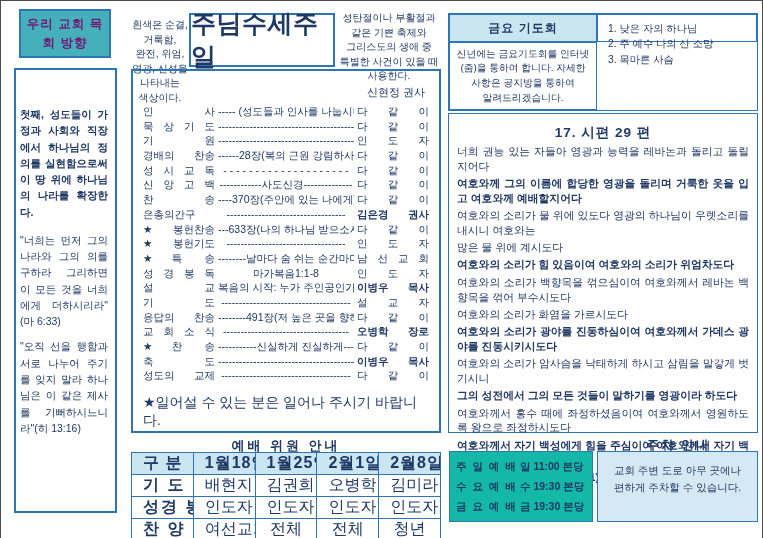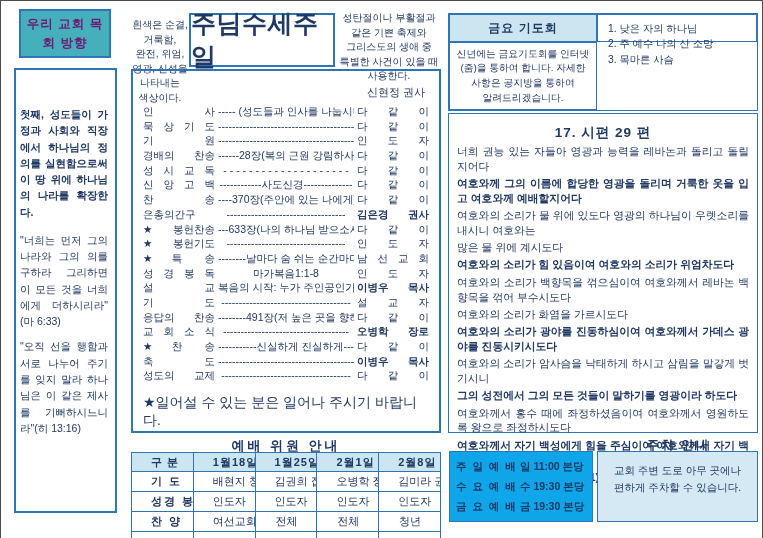--- a/index.html
+++ b/index.html
@@ -33,22 +33,22 @@
   .ol-row{display:flex;align-items:baseline;height:14.7px;font-size:10.5px;white-space:nowrap;}
   .ol-label{width:72px;flex:none;text-align-last:justify;}
   .ol-mid{flex:1;text-align:center;overflow:hidden;margin:0 3px;}
   .ol-who{width:72px;flex:none;text-align-last:justify;}
   .ol-who.bold{font-weight:bold;}
   .c-footnote{font-size:14px;margin-top:10px;}
   .committee-title{position:absolute;left:130px;top:436px;width:310px;text-align:center;
     font-size:13px;font-weight:bold;letter-spacing:3px;}
   .committee{position:absolute;left:130px;top:451px;width:310px;height:87px;overflow:hidden;}
   .committee table{width:100%;border-collapse:collapse;table-layout:fixed;}
-  .committee th,.committee td{border:1.5px solid #2e75b6;text-align:right;font-size:11px;
-    height:19px;padding:0 19px;overflow:hidden;white-space:nowrap;}
+  .committee th,.committee td{border:1.5px solid #2e75b6;text-align:center;font-size:16px;
+    height:19px;padding:0 11px;overflow:hidden;white-space:nowrap;}
   .committee th{background:#cbe5f1;font-weight:bold;letter-spacing:1px;height:18px;}
   .committee td.lbl{font-weight:bold;letter-spacing:2px;}
   .committee tr.stub td{height:14px;border-bottom:none;}
   
   .r-top{position:absolute;left:447px;top:12px;width:310px;height:98px;
     border:1.5px solid #2e75b6;box-sizing:border-box;display:grid;
     grid-template-columns:148px 1fr;grid-template-rows:28px 1fr;}
   .r-top .cell{border:1px solid #2e75b6;box-sizing:border-box;}
   .r-hd{background:#cbe5f1;display:flex;align-items:center;justify-content:center;
     font-weight:bold;font-size:12px;letter-spacing:1px;}
@@ -57,21 +57,21 @@
     font-size:9.8px;line-height:1.5;padding:3px 6px;word-break:keep-all;}
   .r-psalm{position:absolute;left:447px;top:112px;width:310px;height:320px;
     border:1.5px solid #2e75b6;box-sizing:border-box;padding:9px 8px 0 8px;}
   .r-psalm-title{text-align:center;font-weight:bold;font-size:13.5px;letter-spacing:1px;margin:1px 0 2px 0;}
   .verse{font-size:10.8px;line-height:1.37;text-align:justify;word-break:break-all;margin:0 0 2.5px 0;}
   .verse.bold{font-weight:bold;}
   .r-sub-title{position:absolute;top:436px;text-align:center;font-weight:bold;font-size:12.5px;letter-spacing:2px;}
   .r-sub-title.service{left:447px;width:147px;}
   .r-sub-title.parking{left:598px;width:159px;}
   .r-service{position:absolute;left:448px;top:450px;width:144px;height:71px;
-    background:#0ea5e9;border:1.5px solid #2e75b6;box-sizing:border-box;padding:8px 6px;}
+    background:#14b8a6;border:1.5px solid #2e75b6;box-sizing:border-box;padding:8px 6px;}
   .svc-row{display:flex;align-items:baseline;font-size:10.5px;margin-bottom:6px;white-space:nowrap;}
   .svc-label{font-weight:bold;letter-spacing:1.5px;width:64px;flex:none;}
   .svc-detail{font-weight:bold;}
   .r-parking{position:absolute;left:596px;top:450px;width:161px;height:71px;
     background:#d4e9f3;border:1.5px solid #2e75b6;box-sizing:border-box;
     display:flex;align-items:flex-start;justify-content:center;text-align:center;
     font-size:10.5px;line-height:1.6;padding:10px 10px;word-break:keep-all;}
 </style>
 </head>
 <body>

